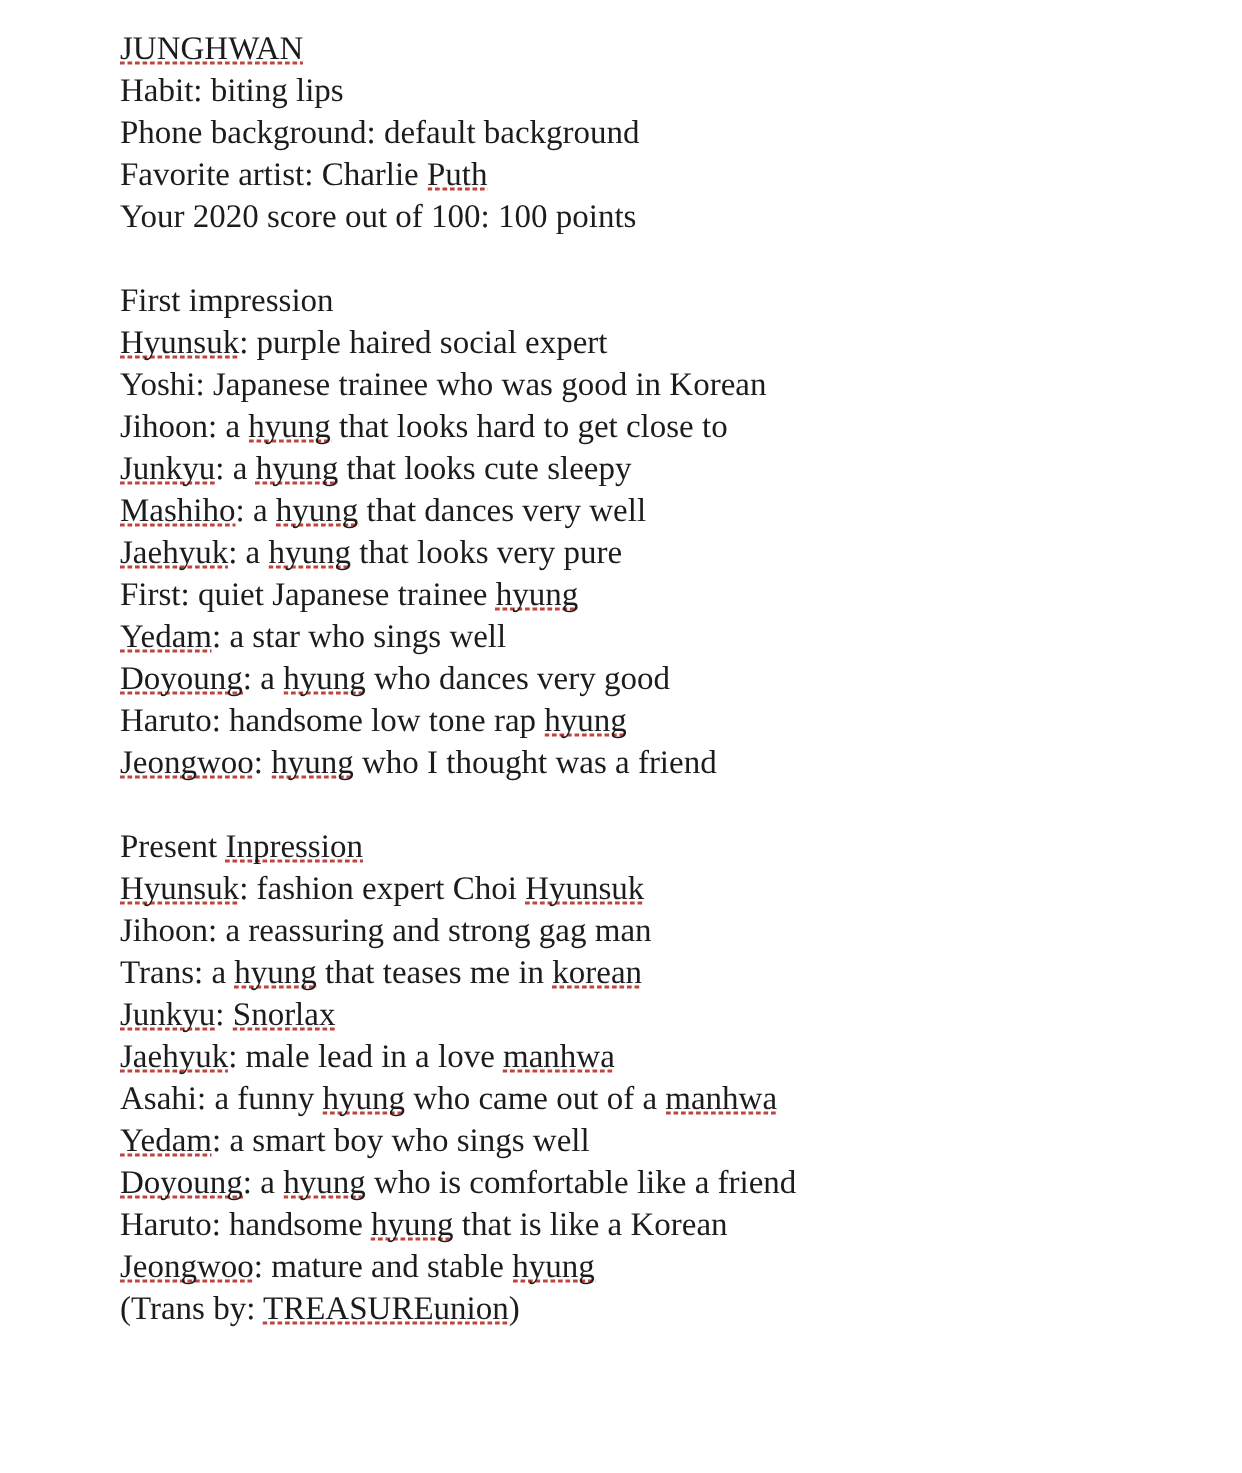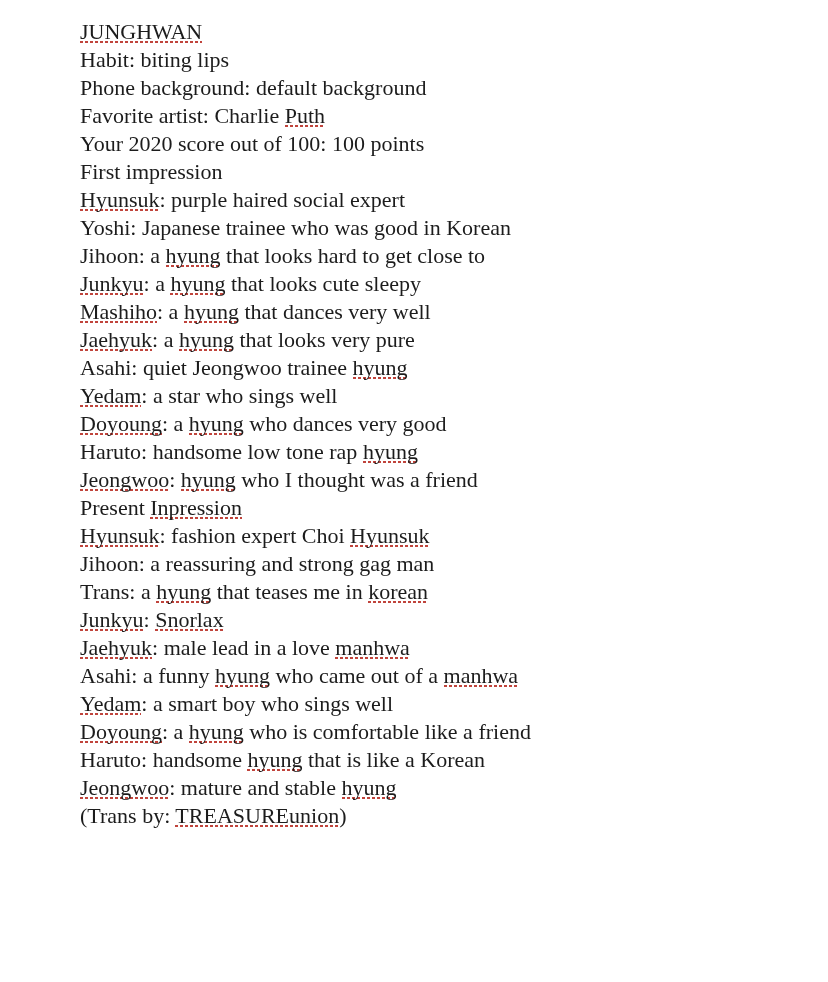--- a/index.html
+++ b/index.html
@@ -13,20 +13,21 @@
     overflow: hidden;
     font-family: "Liberation Serif", "DejaVu Serif", serif;
     color: #1c1c1c;
   }
   .doc {
     padding: 18px 20px 0 80px;
     font-size: 22px;
     line-height: 28px;
   }
   .section + .section {
+    margin-top: 28px; 
   }
   .doc p {
     margin: 0;
     white-space: nowrap;
   }
   
   .misspelled {
     background-image: linear-gradient(to right, var(--squiggle, #c0443c) 3px, rgba(0,0,0,0) 3px);
     background-size: 5px 2.4px;
     background-repeat: repeat-x;
@@ -45,21 +46,21 @@
       <p><span>Your 2020 score out of 100: 100 points</span></p>
     </div>
     <div class="section">
       <p><span>First impression</span></p>
       <p><span class="misspelled">Hyunsuk</span><span>: purple haired social expert</span></p>
       <p><span>Yoshi: Japanese trainee who was good in Korean</span></p>
       <p><span>Jihoon: a </span><span class="misspelled">hyung</span><span> that looks hard to get close to</span></p>
       <p><span class="misspelled">Junkyu</span><span>: a </span><span class="misspelled">hyung</span><span> that looks cute sleepy</span></p>
       <p><span class="misspelled">Mashiho</span><span>: a </span><span class="misspelled">hyung</span><span> that dances very well</span></p>
       <p><span class="misspelled">Jaehyuk</span><span>: a </span><span class="misspelled">hyung</span><span> that looks very pure</span></p>
-      <p><span>Asahi: quiet Jeongwoo trainee </span><span class="misspelled">hyung</span></p>
+      <p><span>First: quiet Japanese trainee </span><span class="misspelled">hyung</span></p>
       <p><span class="misspelled">Yedam</span><span>: a star who sings well</span></p>
       <p><span class="misspelled">Doyoung</span><span>: a </span><span class="misspelled">hyung</span><span> who dances very good</span></p>
       <p><span>Haruto: handsome low tone rap </span><span class="misspelled">hyung</span></p>
       <p><span class="misspelled">Jeongwoo</span><span>: </span><span class="misspelled">hyung</span><span> who I thought was a friend</span></p>
     </div>
     <div class="section">
       <p><span>Present </span><span class="misspelled">Inpression</span></p>
       <p><span class="misspelled">Hyunsuk</span><span>: fashion expert Choi </span><span class="misspelled">Hyunsuk</span></p>
       <p><span>Jihoon: a reassuring and strong gag man</span></p>
       <p><span>Trans: a </span><span class="misspelled">hyung</span><span> that teases me in </span><span class="misspelled">korean</span></p>

